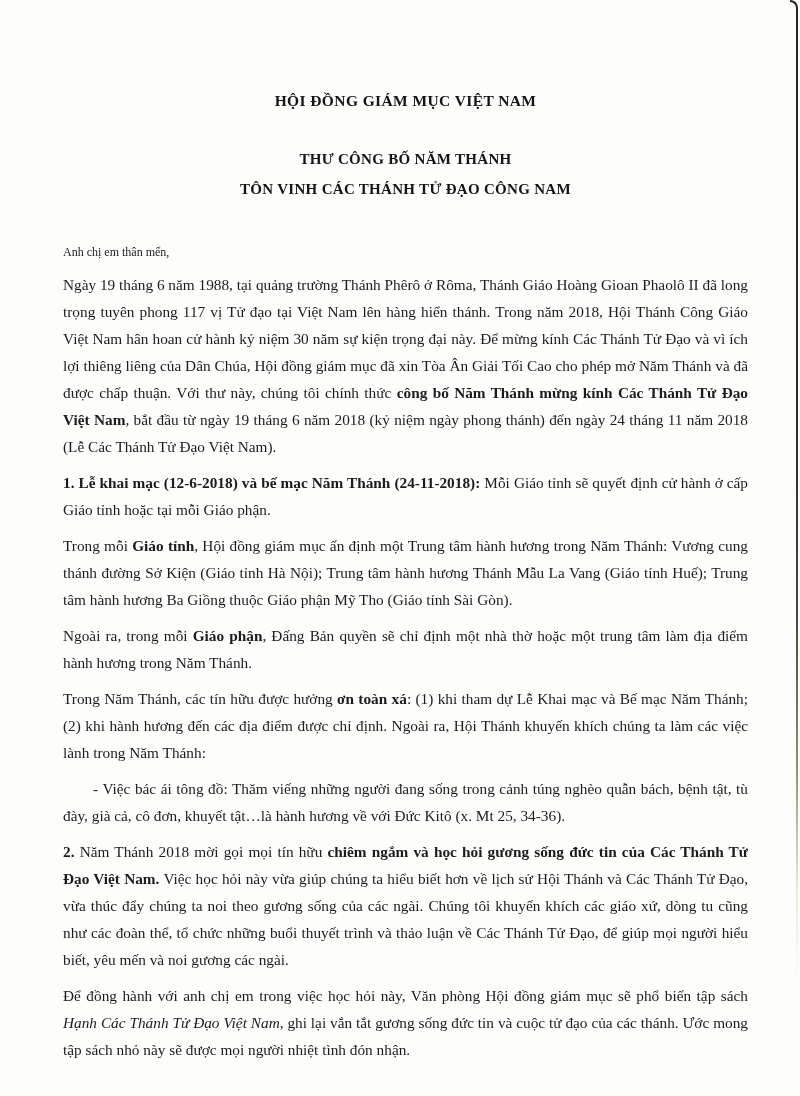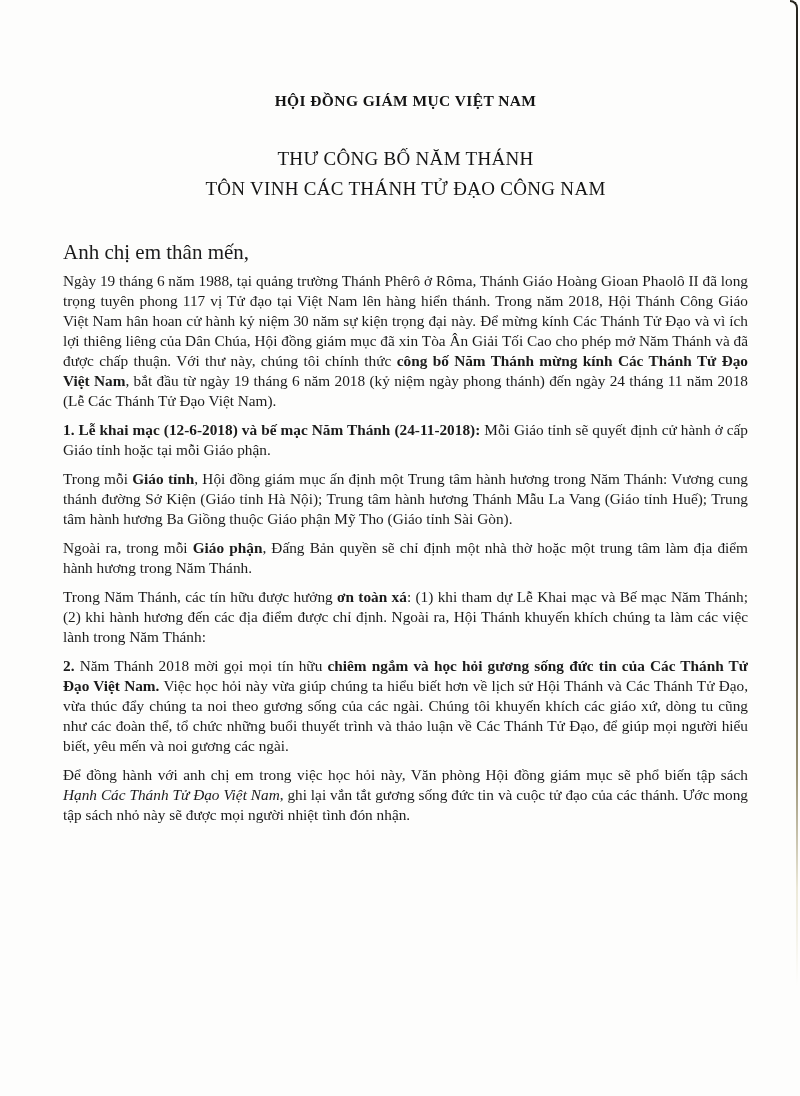--- a/index.html
+++ b/index.html
@@ -21,35 +21,35 @@
   .org-name {
     text-align: center;
     font-weight: bold;
     font-size: 15.5px;
     letter-spacing: 0.4px;
     color: #141414;
     margin: 0 0 34px 0;
   }
   .doc-title {
     text-align: center;
-    font-weight: normal;
-    font-size: 19px;
+    font-weight: bold;
+    font-size: 15px;
     line-height: 30px;
     letter-spacing: 0.3px;
     color: #141414;
     margin: 0 0 38px 0;
   }
   .salutation {
-    font-size: 21px;
+    font-size: 12px;
     line-height: 21.5px;
     margin: 0 0 7px 0;
   }
   .body-text p {
     font-size: 15.3px;
-    line-height: 20px;
+    line-height: 27px;
     text-align: justify;
     margin: 0 0 9px 0;
   }
   .body-text p.bullet { text-indent: 30px; }
   .b { font-weight: bold; }
   .i { font-style: italic; margin-top: 45px; }
   
   .edge-corner {
     position: absolute;
     top: 0;
@@ -89,20 +89,21 @@
   </div>
 
   <div class="salutation">Anh chị em thân mến,</div>
 
   <div class="body-text">
     <p><span>Ngày 19 tháng 6 năm 1988, tại quảng trường Thánh Phêrô ở Rôma, Thánh Giáo Hoàng Gioan Phaolô II đã long trọng tuyên phong 117 vị Tử đạo tại Việt Nam lên hàng hiển thánh. Trong năm 2018, Hội Thánh Công Giáo Việt Nam hân hoan cử hành kỷ niệm 30 năm sự kiện trọng đại này. Để mừng kính Các Thánh Tử Đạo và vì ích lợi thiêng liêng của Dân Chúa, Hội đồng giám mục đã xin Tòa Ân Giải Tối Cao cho phép mở Năm Thánh và đã được chấp thuận. Với thư này, chúng tôi chính thức </span><span class="b">công bố Năm Thánh mừng kính Các Thánh Tử Đạo Việt Nam</span><span>, bắt đầu từ ngày 19 tháng 6 năm 2018 (kỷ niệm ngày phong thánh) đến ngày 24 tháng 11 năm 2018 (Lễ Các Thánh Tử Đạo Việt Nam).</span></p>
     <p><span class="b">1. Lễ khai mạc (12-6-2018) và bế mạc Năm Thánh (24-11-2018):</span><span> Mỗi Giáo tỉnh sẽ quyết định cử hành ở cấp Giáo tỉnh hoặc tại mỗi Giáo phận.</span></p>
     <p><span>Trong mỗi </span><span class="b">Giáo tỉnh</span><span>, Hội đồng giám mục ấn định một Trung tâm hành hương trong Năm Thánh: Vương cung thánh đường Sở Kiện (Giáo tỉnh Hà Nội); Trung tâm hành hương Thánh Mẫu La Vang (Giáo tỉnh Huế); Trung tâm hành hương Ba Giồng thuộc Giáo phận Mỹ Tho (Giáo tỉnh Sài Gòn).</span></p>
     <p><span>Ngoài ra, trong mỗi </span><span class="b">Giáo phận</span><span>, Đấng Bản quyền sẽ chỉ định một nhà thờ hoặc một trung tâm làm địa điểm hành hương trong Năm Thánh.</span></p>
     <p><span>Trong Năm Thánh, các tín hữu được hưởng </span><span class="b">ơn toàn xá</span><span>: (1) khi tham dự Lễ Khai mạc và Bế mạc Năm Thánh; (2) khi hành hương đến các địa điểm được chỉ định. Ngoài ra, Hội Thánh khuyến khích chúng ta làm các việc lành trong Năm Thánh:</span></p>
+    <p class="bullet"><span>- Việc bác ái tông đồ: Thăm viếng những người đang sống trong cảnh túng nghèo quẫn bách, bệnh tật, tù đày, già cả, cô đơn, khuyết tật…là hành hương về với Đức Kitô (x. Mt 25, 34-36).</span></p>
     <p><span class="b">2.</span><span> Năm Thánh 2018 mời gọi mọi tín hữu </span><span class="b">chiêm ngắm và học hỏi gương sống đức tin của Các Thánh Tử Đạo Việt Nam.</span><span> Việc học hỏi này vừa giúp chúng ta hiểu biết hơn về lịch sử Hội Thánh và Các Thánh Tử Đạo, vừa thúc đẩy chúng ta noi theo gương sống của các ngài. Chúng tôi khuyến khích các giáo xứ, dòng tu cũng như các đoàn thể, tổ chức những buổi thuyết trình và thảo luận về Các Thánh Tử Đạo, để giúp mọi người hiểu biết, yêu mến và noi gương các ngài.</span></p>
     <p><span>Để đồng hành với anh chị em trong việc học hỏi này, Văn phòng Hội đồng giám mục sẽ phổ biến tập sách </span><span class="i">Hạnh Các Thánh Tử Đạo Việt Nam</span><span>, ghi lại vắn tắt gương sống đức tin và cuộc tử đạo của các thánh. Ước mong tập sách nhỏ này sẽ được mọi người nhiệt tình đón nhận.</span></p>
   </div>
 
 </div>
 
 <div class="edge-corner"></div>
 <div class="edge-line"></div>
 
 </body></html>

